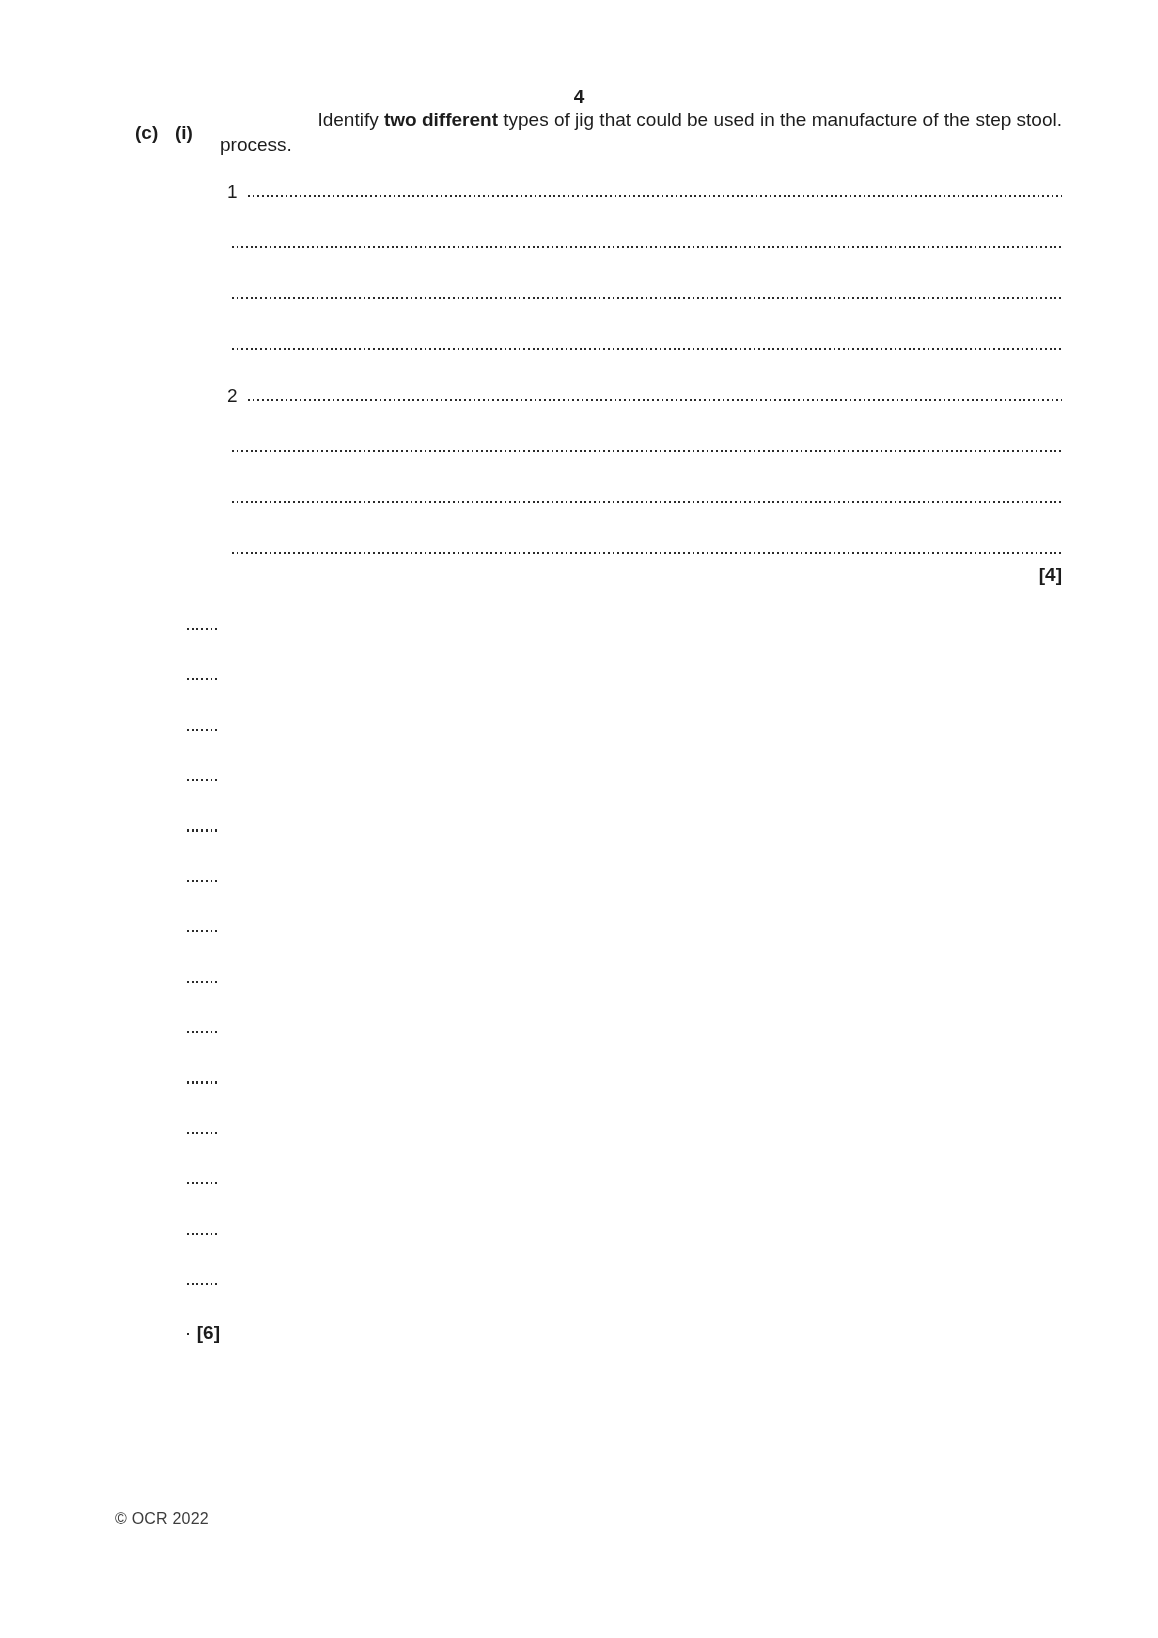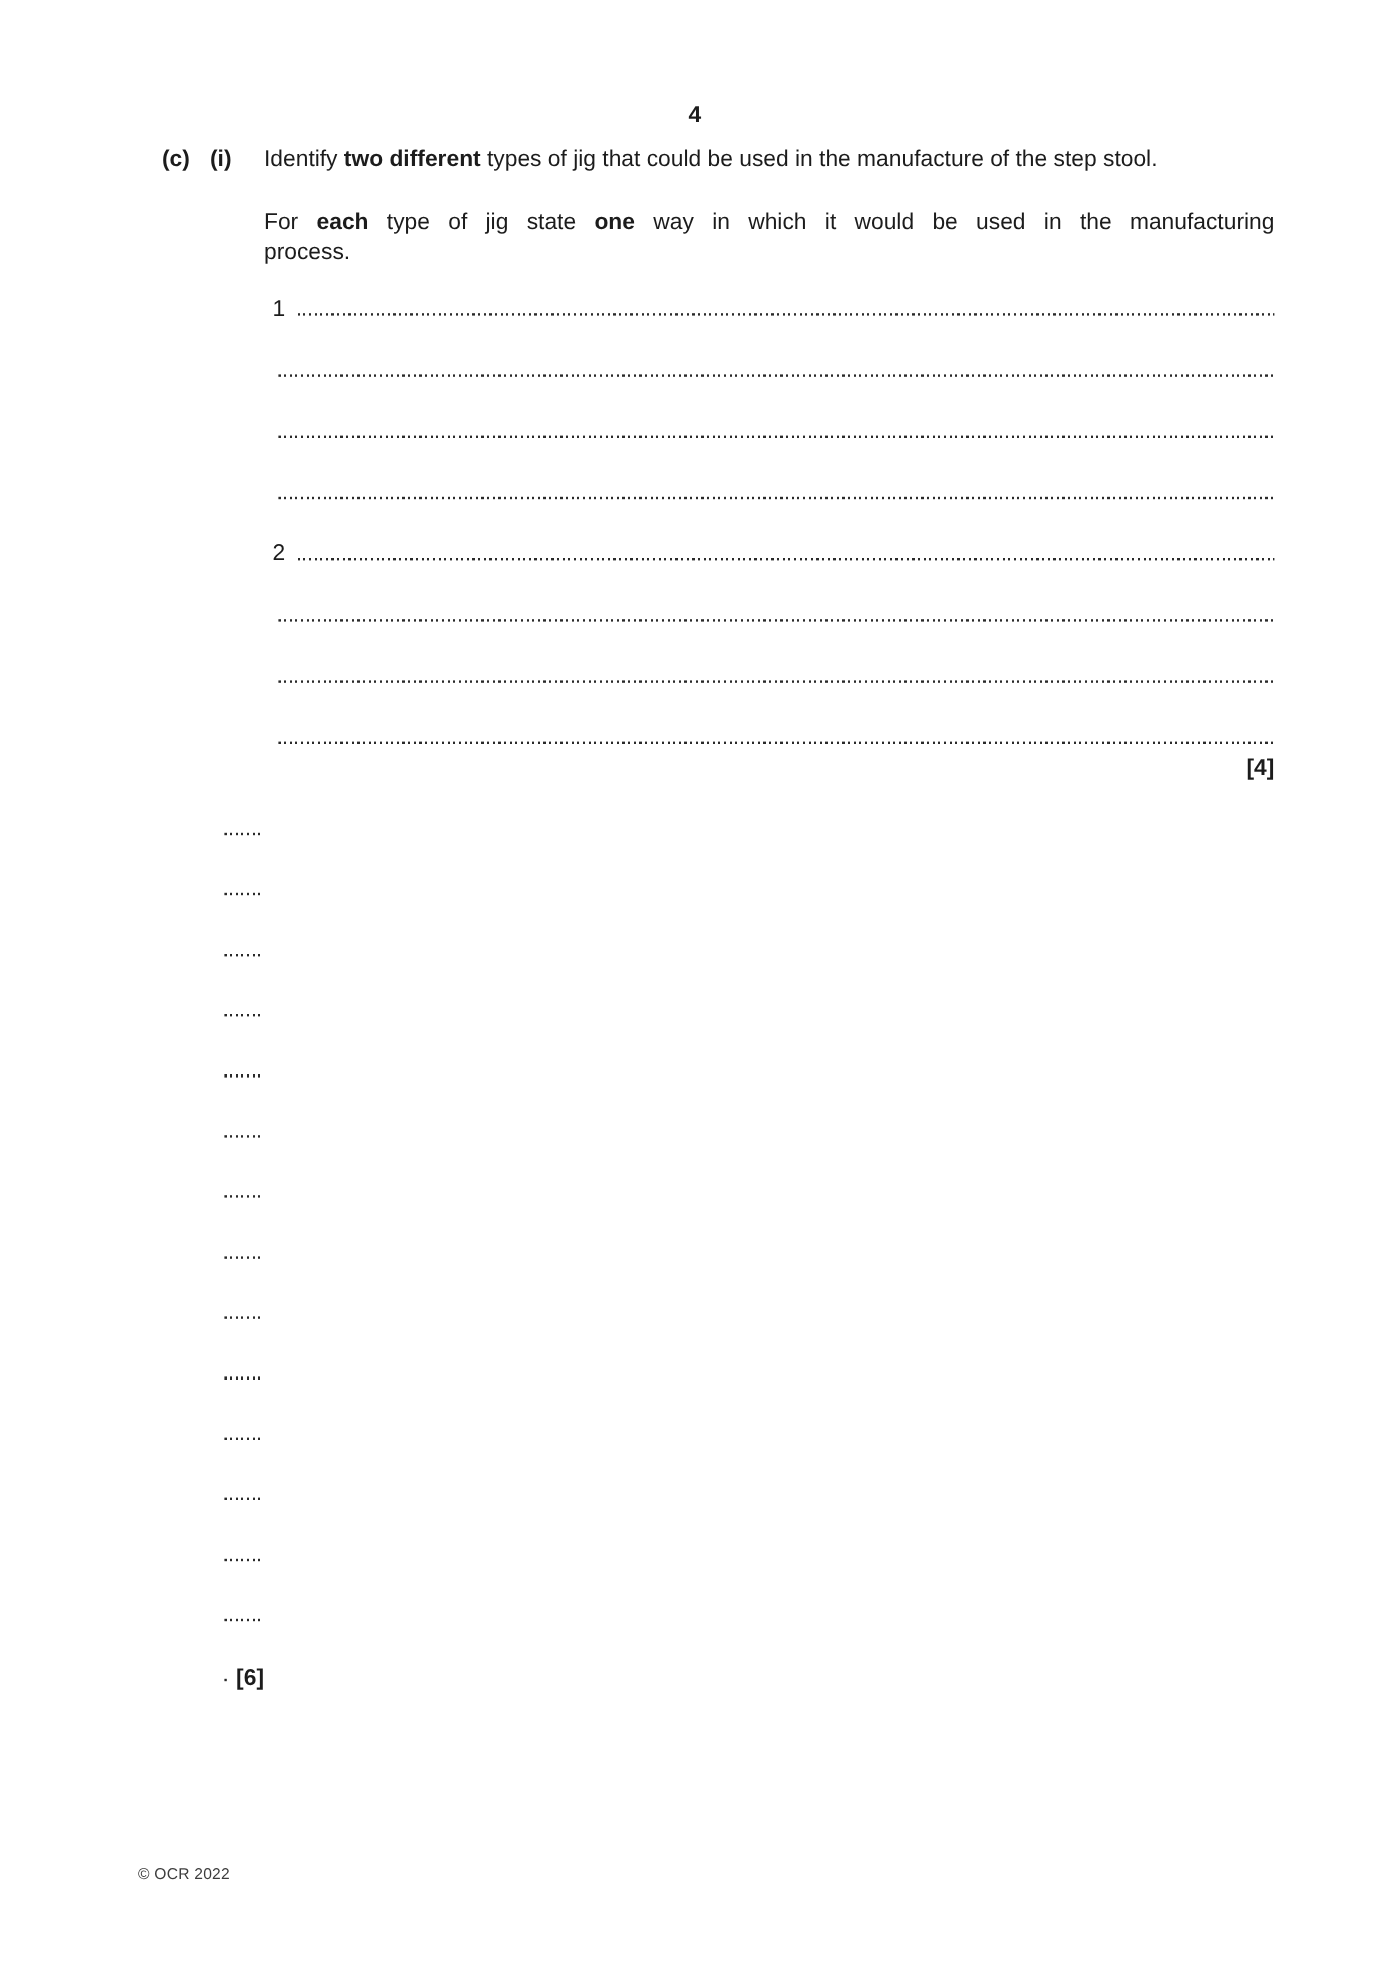--- a/index.html
+++ b/index.html
@@ -23,21 +23,21 @@
   .qgrid {
     display: grid;
     grid-template-columns: 40px 45px 1fr;
     padding-left: 135px;
     padding-right: 96px;
   }
   .lbl { font-weight: bold; }
   .sub-i .lbl { margin-top: 13px; line-height: 24px; }
   .sub-ii .lbl { margin-top: 28px; line-height: 24px; }
   .content { min-width: 0; }
-  .prompt1 { margin-top: 13px; line-height: 24px; white-space: nowrap; }
+  .prompt1 { line-height: 24px; white-space: nowrap; text-align: right; }
   .prompt2a {
     margin-top: 28px;
     line-height: 25px;
     white-space: nowrap;
     text-align: justify;
     text-align-last: justify;
   }
   .prompt2b { line-height: 25px; }
   .prompt-ii { margin-top: 28px; line-height: 24px; white-space: nowrap; }
   .ans-block { margin: 0; }
@@ -74,39 +74,37 @@
     flex: 0 0 auto;
     font-weight: bold;
     line-height: 19px;
     margin-left: 8px;
     margin-bottom: -7px;
   }
   .footer {
     position: absolute;
     left: 115px;
     top: 1510px;
-    font-size: 13px;
+    font-size: 16px;
     color: #3d3d3d;
     letter-spacing: 0.2px;
-    margin-top: 44px;
   }
 </style>
 </head>
 <body>
 
 <div class="sheet">
 
   <div class="page-number">4</div>
 
   <section class="qgrid sub-i">
     <span class="lbl">(c)</span>
     <span class="lbl">(i)</span>
     <div class="content">
       <p class="prompt1"><span>Identify </span><b>two different</b><span> types of jig that could be used in the manufacture of the step stool.</span></p>
-      <p class="prompt2a"><span>For </span><b>each</b><span> type of jig state </span><b>one</b><span> way in which it would be used in the manufacturing</span></p>
       <p class="prompt2b">process.</p>
       <div class="ans-block ans-i">
           <div class="ans-row numbered">
             <span class="ans-num">1</span>
             <div class="dots"></div>
           </div>
           <div class="ans-row">
             <div class="dots"></div>
           </div>
           <div class="ans-row">

